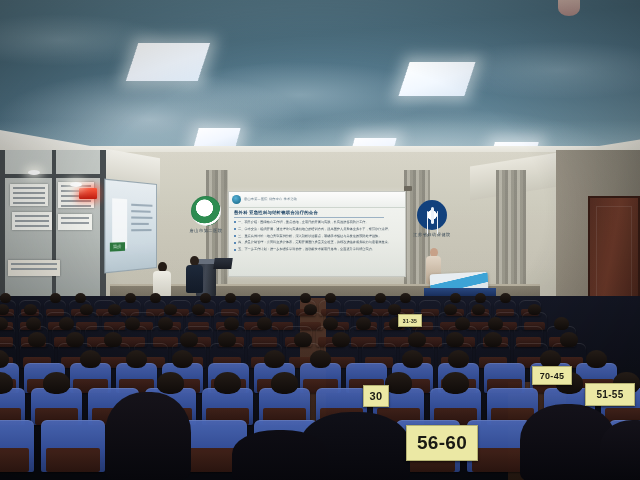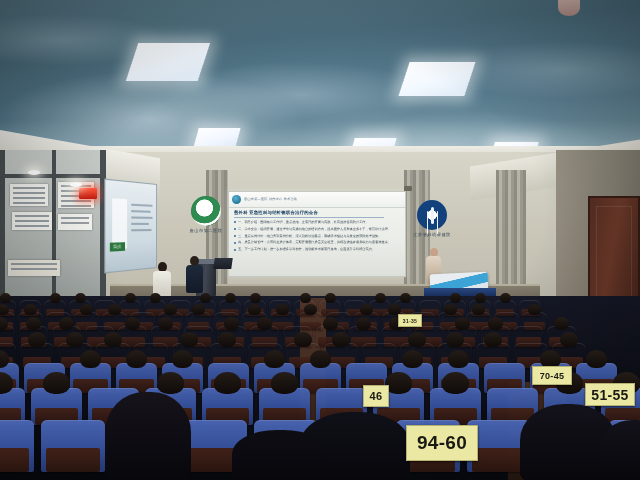--- a/index.html
+++ b/index.html
@@ -830,21 +830,21 @@
       <div class="head" style="left: 556px; top: 372.16px; width: 27px; height: 22px; z-index: 16;"></div>
       <div class="head" style="left: 613px; top: 372.16px; width: 27px; height: 22px; z-index: 16;"></div>
       <div style="position: absolute; border-radius: 46% 46% 12% 12%; left: 105px; top: 392px; width: 86px; height: 88px; background: linear-gradient(rgb(22, 19, 26), rgb(7, 7, 12)); z-index: 40;"></div>
       <div style="position: absolute; border-radius: 46% 46% 12% 12%; left: 300px; top: 412px; width: 110px; height: 70px; background: linear-gradient(rgb(16, 16, 24), rgb(7, 7, 12)); z-index: 41;"></div>
       <div style="position: absolute; border-radius: 46% 46% 12% 12%; left: 520px; top: 404px; width: 96px; height: 78px; background: linear-gradient(rgb(20, 18, 26), rgb(7, 7, 12)); z-index: 42;"></div>
       <div style="position: absolute; border-radius: 46% 46% 12% 12%; left: 232px; top: 430px; width: 96px; height: 52px; background: linear-gradient(rgb(14, 13, 20), rgb(7, 7, 12)); z-index: 43;"></div>
       <div style="position: absolute; border-radius: 46% 46% 12% 12%; left: 600px; top: 420px; width: 70px; height: 60px; background: linear-gradient(rgb(20, 18, 26), rgb(7, 7, 12)); z-index: 44;"></div>
     </div>
   <div id="numtag-layer">
       <div class="numtag" style="left: 398px; top: 314px; width: 22px; height: 11px; font-size: 5px; z-index: 60;">31-35</div>
-      <div class="numtag" style="left: 363px; top: 385px; width: 24px; height: 20px; font-size: 11px; z-index: 60;">46</div>
+      <div class="numtag" style="left: 363px; top: 385px; width: 24px; height: 20px; font-size: 11px; z-index: 60;">30</div>
       <div class="numtag" style="left: 532px; top: 366px; width: 38px; height: 17px; font-size: 9px; z-index: 60;">70-45</div>
-      <div class="numtag" style="left: 585px; top: 383px; width: 48px; height: 21px; font-size: 14px; z-index: 60;">51-55</div>
-      <div class="numtag" style="left: 406px; top: 425px; width: 70px; height: 34px; font-size: 19px; z-index: 60;">94-60</div>
+      <div class="numtag" style="left: 585px; top: 383px; width: 48px; height: 21px; font-size: 10px; z-index: 60;">51-55</div>
+      <div class="numtag" style="left: 406px; top: 425px; width: 70px; height: 34px; font-size: 19px; z-index: 60;">56-60</div>
     </div>
 
   <div class="warm"></div>
   <div class="vignette"></div>
 </div>
 
 </body></html>

